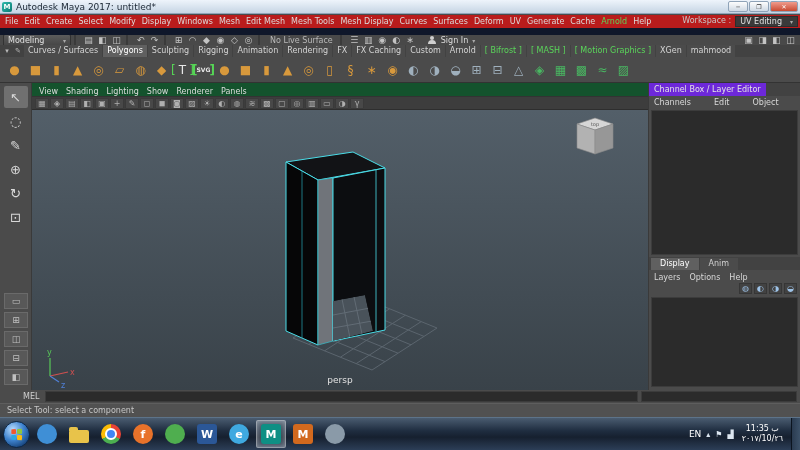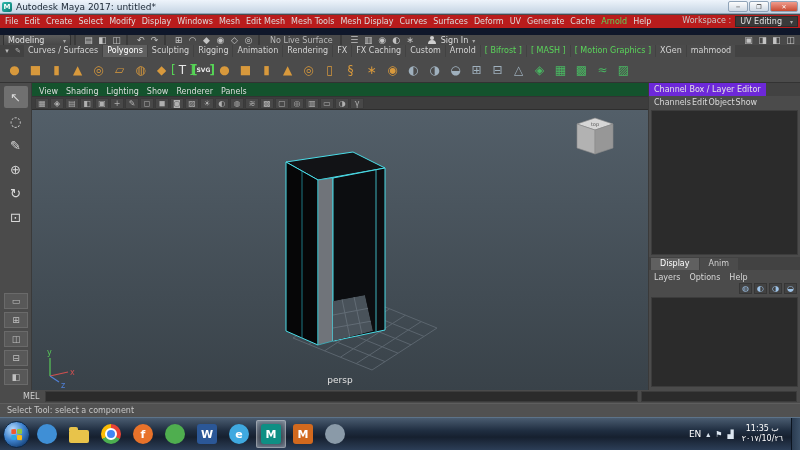--- a/index.html
+++ b/index.html
@@ -81,21 +81,21 @@
   .vicon{width:14px;height:11px;display:flex;align-items:center;justify-content:center;font-size:8px;
     color:#b0b0b0;background:#484848;border:1px solid #3a3a3a;border-radius:1px;flex:0 0 auto}
   .view{position:relative;width:616px;height:280px;overflow:hidden}
   .view svg{position:absolute;left:0;top:0}
   .persp-label{position:absolute;left:0;right:0;bottom:5px;text-align:center;font-size:9px;color:#e2e2e2}
 
   
   .rightpanel{position:absolute;left:648px;top:0;width:152px;height:307px;background:#4b4b4b;border-left:1px solid #3a3a3a}
   .cb-tabrow{height:13px;background:#424242;display:flex}
   .cb-tab{font-size:8px;color:#e4e4e4;background:#6d28d9;padding:0 5px;line-height:13px;white-space:nowrap}
-  .cb-menus{height:13px;display:flex;gap:1px;align-items:center;padding:0 5px}
+  .cb-menus{height:13px;display:flex;gap:23px;align-items:center;padding:0 5px}
   .cb-menu{font-size:8px;color:#d8d8d8}
   .cb-area{position:absolute;left:2px;top:27px;width:147px;height:145px;background:#2b2b2b;border:1px solid #3c3c3c}
   .layer-tabs{position:absolute;left:0;top:174px;width:152px;height:13px;background:#424242;
     display:flex;gap:1px;align-items:flex-end;padding:0 2px}
   .layer-tab{font-size:8px;color:#d0d0d0;background:#4b4b4b;padding:0 9px;height:12px;line-height:12px}
   .layer-tab[data-active="true"]{background:#606060;color:#fff}
   .layer-menus{position:absolute;left:0;top:187px;width:152px;height:12px;display:flex;gap:9px;align-items:flex-end;padding:0 5px}
   .layer-iconrow{position:absolute;left:0;top:200px;width:152px;height:13px;display:flex;justify-content:flex-end;gap:2px;padding:0 4px}
   .layer-icon{width:13px;height:11px;font-size:8px;color:#9ec3e8;display:flex;align-items:center;
     justify-content:center;background:#424242;border:1px solid #363636}

